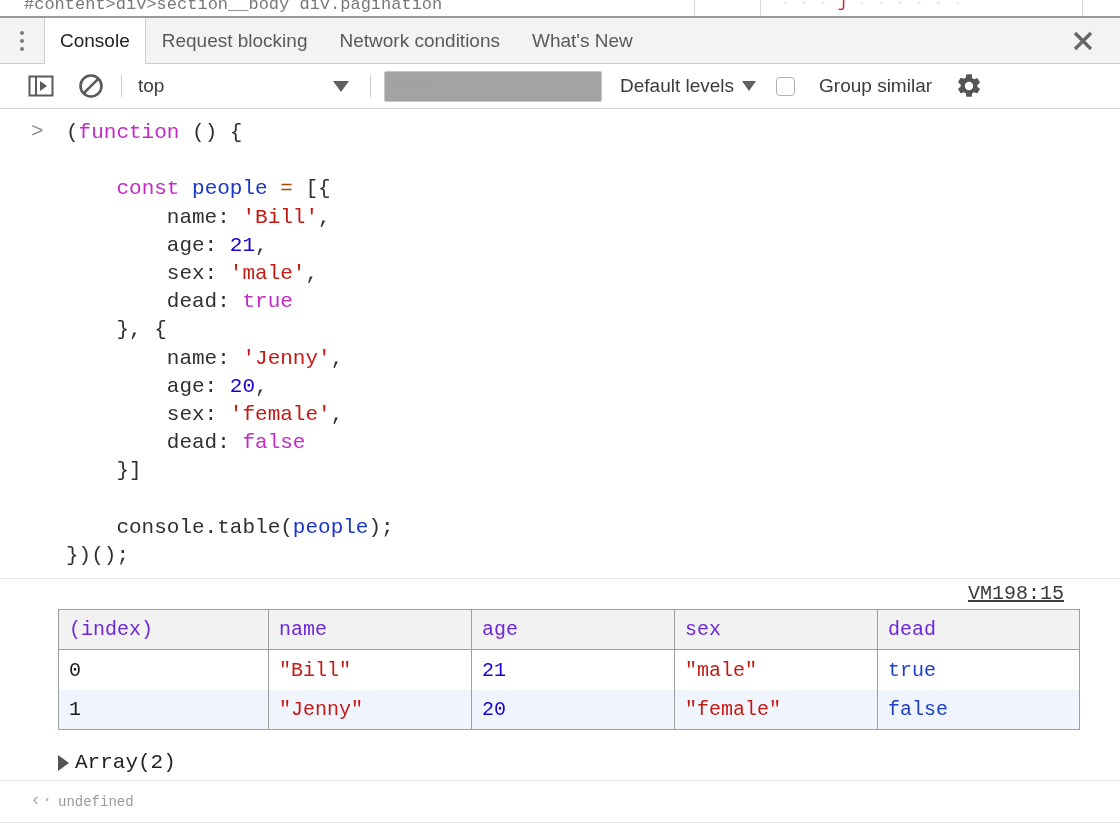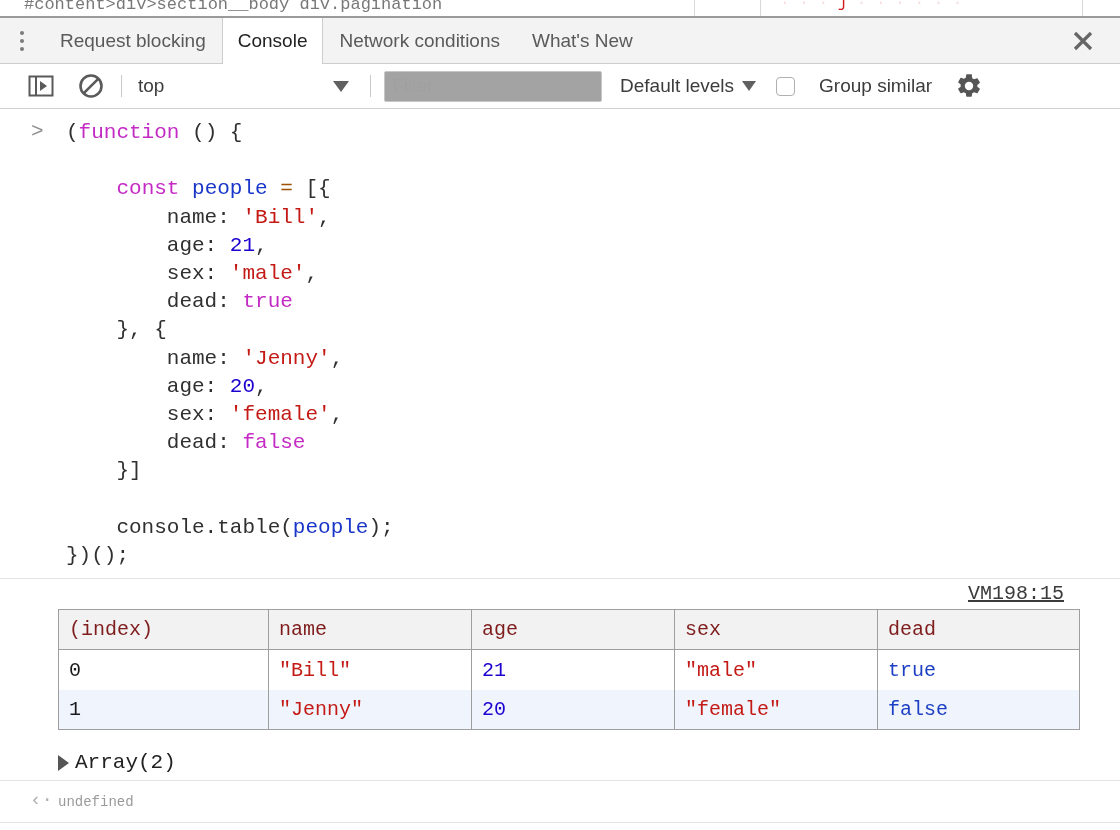--- a/index.html
+++ b/index.html
@@ -157,21 +157,21 @@
     border: 1px solid #9e9e9e;
     font-family: "Liberation Mono", monospace;
     font-size: 20px;
     table-layout: fixed;
   }
   #ctable th {
     background: #f2f2f2;
     border-right: 1px solid #9e9e9e;
     border-bottom: 1px solid #9e9e9e;
     text-align: left; font-weight: normal;
-    color: #7f1d1d; padding: 7px 0 8px 10px;
+    color: #6d28d9; padding: 7px 0 8px 10px;
     height: 40px; cursor: pointer;
   }
   #ctable th:last-child { border-right: none; }
   #ctable td {
     border-right: 1px solid #9e9e9e;
     padding: 5px 0 5px 10px;
     height: 40px;
   }
   #ctable td:last-child { border-right: none; }
   #ctable tbody tr.row-even { background: #ffffff; }
@@ -231,22 +231,22 @@
 </div>
 
 <div id="drawer">
 
   <div id="tabbar">
     <div id="kebab">
       <i></i>
         <i></i>
         <i></i>
     </div>
+    <div class="tab active">Console</div>
     <div class="tab">Request blocking</div>
-    <div class="tab active">Console</div>
     <div class="tab">Network conditions</div>
     <div class="tab">What's New</div>
     <div id="close-btn">
       <svg width="26" height="26" viewBox="0 0 26 26">
         <path d="M5 5 L21 21 M21 5 L5 21" stroke="#666" stroke-width="3.2" stroke-linecap="butt"></path>
       </svg>
     </div>
   </div>
 
   <div id="toolbar">

